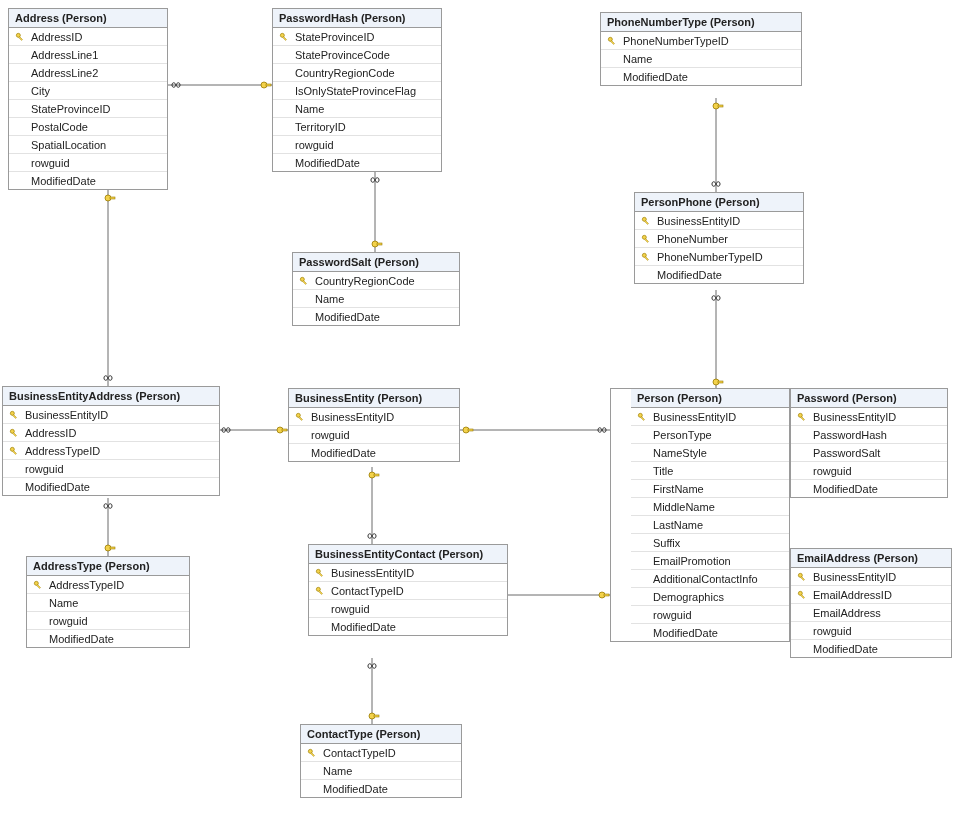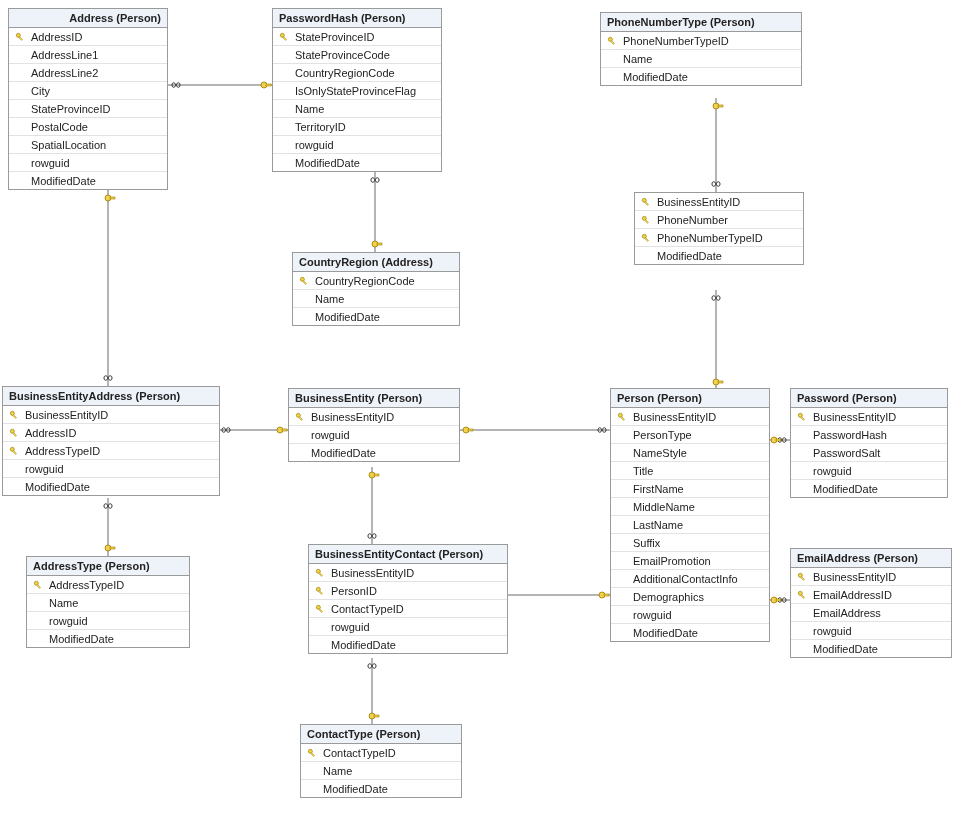--- a/index.html
+++ b/index.html
@@ -132,21 +132,21 @@
       <line x1="790" y1="440" x2="768" y2="440"></line>
       <use href="#end-inf" x="782" y="440"></use>
       <use href="#end-key" x="774" y="440"></use>
 
       <line x1="790" y1="600" x2="768" y2="600"></line>
       <use href="#end-inf" x="782" y="600"></use>
       <use href="#end-key" x="774" y="600"></use>
     </g>
   </svg>
 
-  <div class="entity" style="left:8px; top:8px; width:158px;text-align:right;">
+  <div class="entity" style="left:8px; top:8px; width:158px;">
     <div class="entity-header">Address (Person)</div>
     <div class="entity-rows">
         <div class="entity-row">
           <span class="key-cell">
             <svg class="key-icon" viewBox="0 0 12 12">
               <circle cx="4" cy="4" r="2.4" fill="#f3d24b" stroke="#9a7b00" stroke-width="0.8"></circle>
               <rect x="5.5" y="5.5" width="5" height="1.6" fill="#f3d24b" stroke="#9a7b00" stroke-width="0.5" transform="rotate(45 5.5 5.5)"></rect>
             </svg>
           </span>
           <span class="col-name">AddressID</span>
@@ -246,21 +246,21 @@
           <span class="col-name">Name</span>
         </div>
         <div class="entity-row">
           <span class="key-cell"></span>
           <span class="col-name">ModifiedDate</span>
         </div>
       </div>
   </div>
 
   <div class="entity" style="left:292px; top:252px; width:166px;">
-    <div class="entity-header">CountryRegion (Address)</div>
+    <div class="entity-header">PasswordSalt (Person)</div>
     <div class="entity-rows">
         <div class="entity-row">
           <span class="key-cell">
             <svg class="key-icon" viewBox="0 0 12 12">
               <circle cx="4" cy="4" r="2.4" fill="#f3d24b" stroke="#9a7b00" stroke-width="0.8"></circle>
               <rect x="5.5" y="5.5" width="5" height="1.6" fill="#f3d24b" stroke="#9a7b00" stroke-width="0.5" transform="rotate(45 5.5 5.5)"></rect>
             </svg>
           </span>
           <span class="col-name">CountryRegionCode</span>
         </div>
@@ -269,20 +269,21 @@
           <span class="col-name">Name</span>
         </div>
         <div class="entity-row">
           <span class="key-cell"></span>
           <span class="col-name">ModifiedDate</span>
         </div>
       </div>
   </div>
 
   <div class="entity" style="left:634px; top:192px; width:168px;">
+    <div class="entity-header">PersonPhone (Person)</div>
     <div class="entity-rows">
         <div class="entity-row">
           <span class="key-cell">
             <svg class="key-icon" viewBox="0 0 12 12">
               <circle cx="4" cy="4" r="2.4" fill="#f3d24b" stroke="#9a7b00" stroke-width="0.8"></circle>
               <rect x="5.5" y="5.5" width="5" height="1.6" fill="#f3d24b" stroke="#9a7b00" stroke-width="0.5" transform="rotate(45 5.5 5.5)"></rect>
             </svg>
           </span>
           <span class="col-name">BusinessEntityID</span>
         </div>
@@ -368,21 +369,21 @@
           <span class="key-cell"></span>
           <span class="col-name">rowguid</span>
         </div>
         <div class="entity-row">
           <span class="key-cell"></span>
           <span class="col-name">ModifiedDate</span>
         </div>
       </div>
   </div>
 
-  <div class="entity" style="left:610px; top:388px; width:158px;">
+  <div class="entity" style="left:610px; top:388px; width:158px;padding-left:20px;">
     <div class="entity-header">Person (Person)</div>
     <div class="entity-rows">
         <div class="entity-row">
           <span class="key-cell">
             <svg class="key-icon" viewBox="0 0 12 12">
               <circle cx="4" cy="4" r="2.4" fill="#f3d24b" stroke="#9a7b00" stroke-width="0.8"></circle>
               <rect x="5.5" y="5.5" width="5" height="1.6" fill="#f3d24b" stroke="#9a7b00" stroke-width="0.5" transform="rotate(45 5.5 5.5)"></rect>
             </svg>
           </span>
           <span class="col-name">BusinessEntityID</span>
@@ -481,29 +482,20 @@
           </span>
           <span class="col-name">BusinessEntityID</span>
         </div>
         <div class="entity-row">
           <span class="key-cell">
             <svg class="key-icon" viewBox="0 0 12 12">
               <circle cx="4" cy="4" r="2.4" fill="#f3d24b" stroke="#9a7b00" stroke-width="0.8"></circle>
               <rect x="5.5" y="5.5" width="5" height="1.6" fill="#f3d24b" stroke="#9a7b00" stroke-width="0.5" transform="rotate(45 5.5 5.5)"></rect>
             </svg>
           </span>
-          <span class="col-name">PersonID</span>
-        </div>
-        <div class="entity-row">
-          <span class="key-cell">
-            <svg class="key-icon" viewBox="0 0 12 12">
-              <circle cx="4" cy="4" r="2.4" fill="#f3d24b" stroke="#9a7b00" stroke-width="0.8"></circle>
-              <rect x="5.5" y="5.5" width="5" height="1.6" fill="#f3d24b" stroke="#9a7b00" stroke-width="0.5" transform="rotate(45 5.5 5.5)"></rect>
-            </svg>
-          </span>
           <span class="col-name">ContactTypeID</span>
         </div>
         <div class="entity-row">
           <span class="key-cell"></span>
           <span class="col-name">rowguid</span>
         </div>
         <div class="entity-row">
           <span class="key-cell"></span>
           <span class="col-name">ModifiedDate</span>
         </div>

